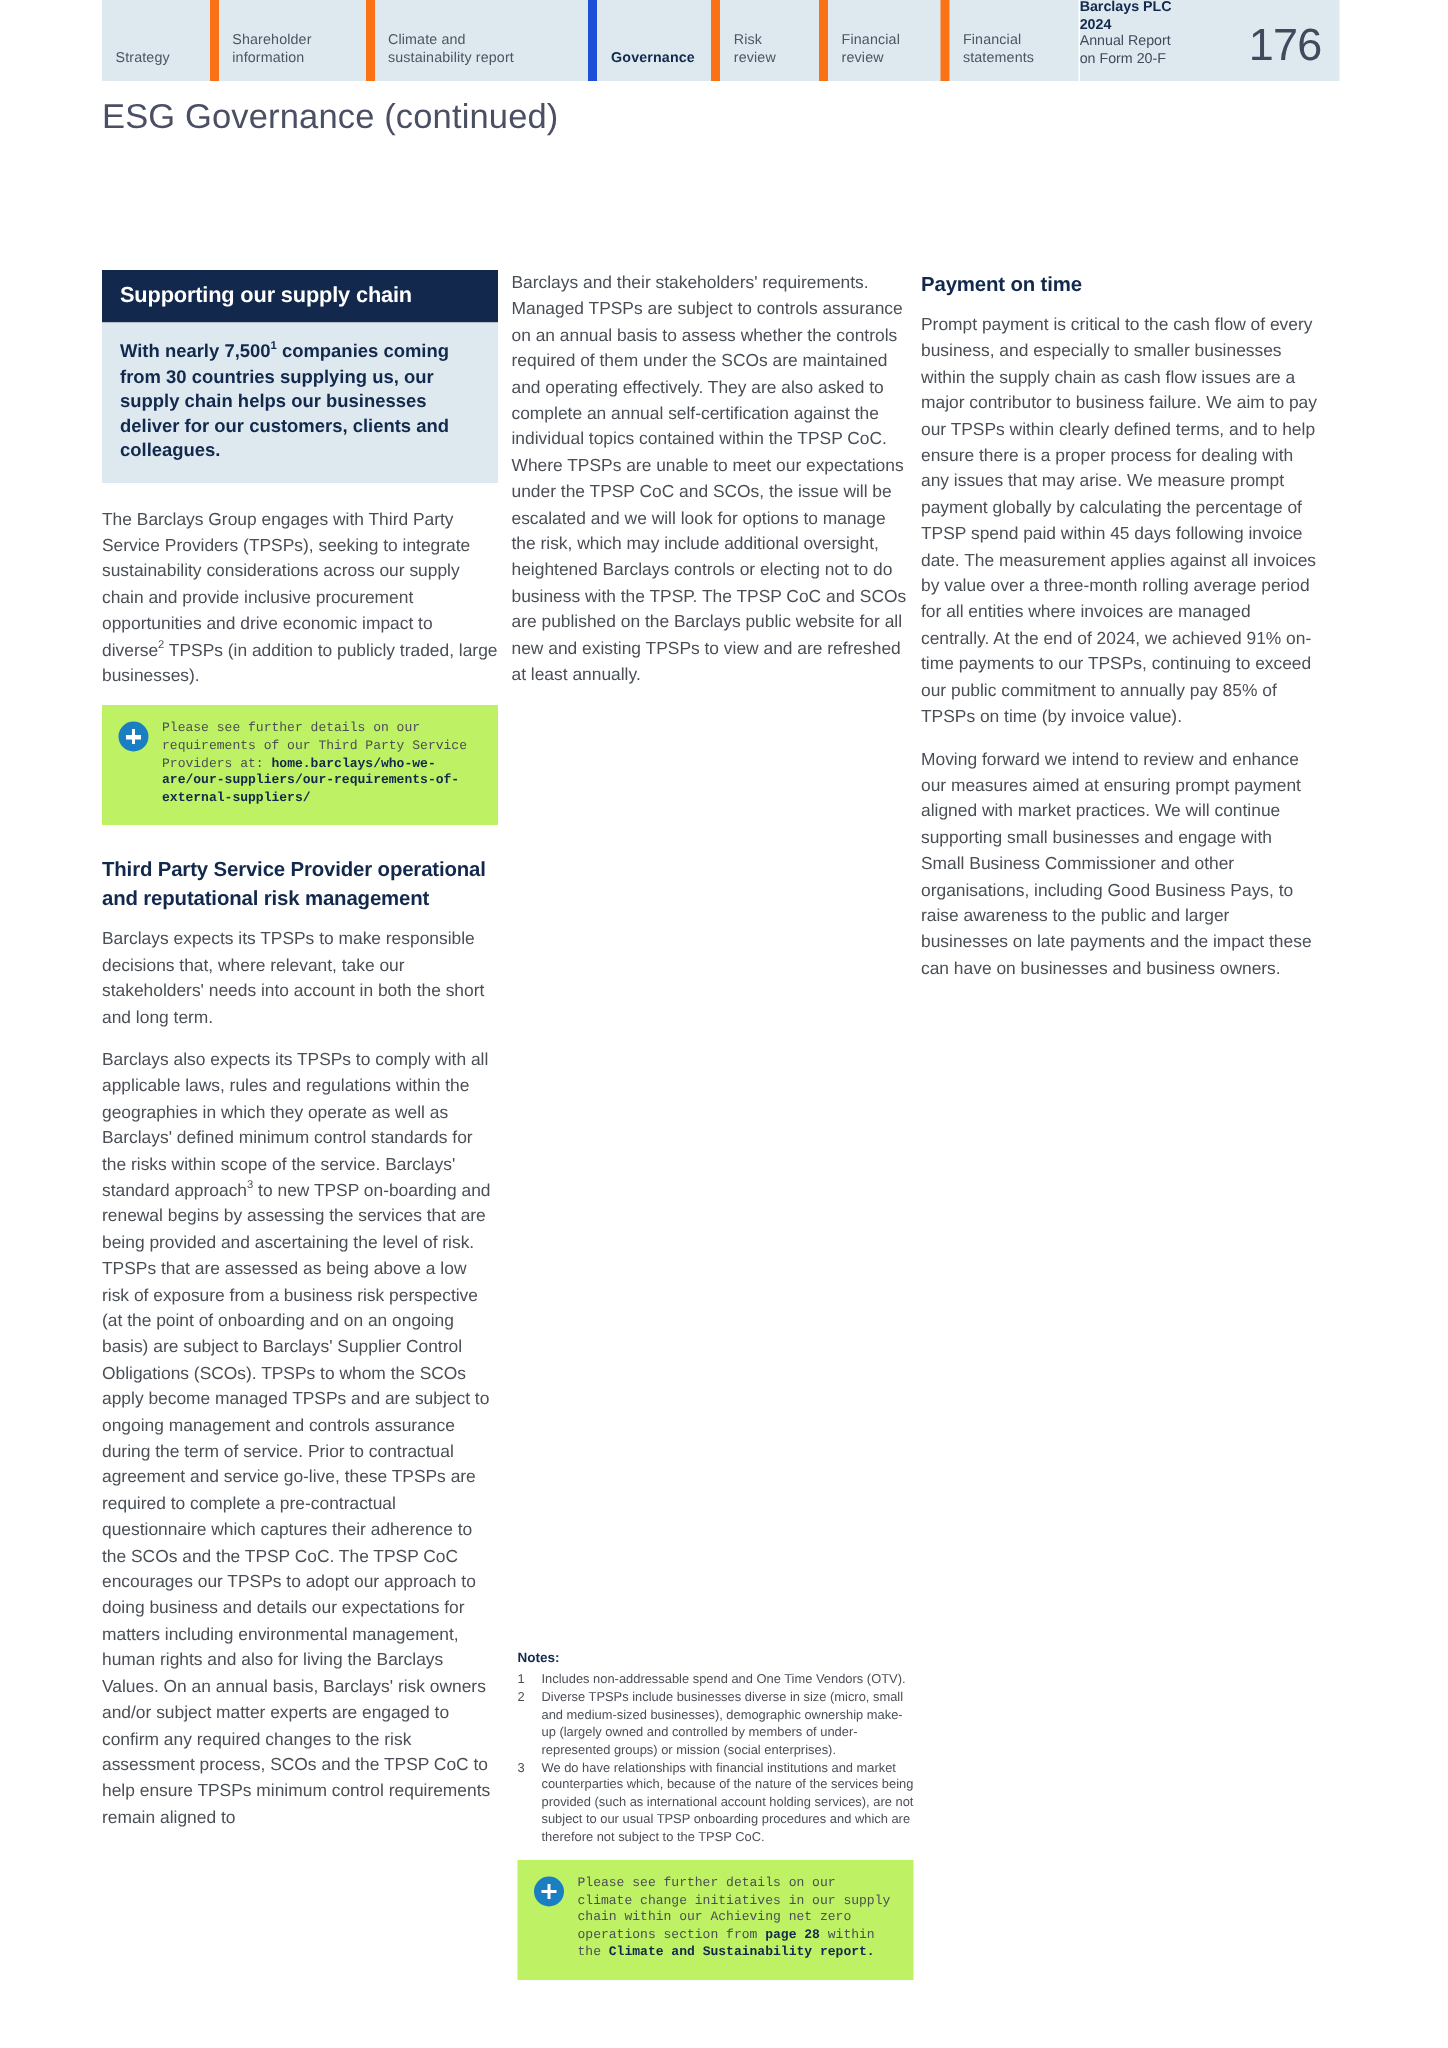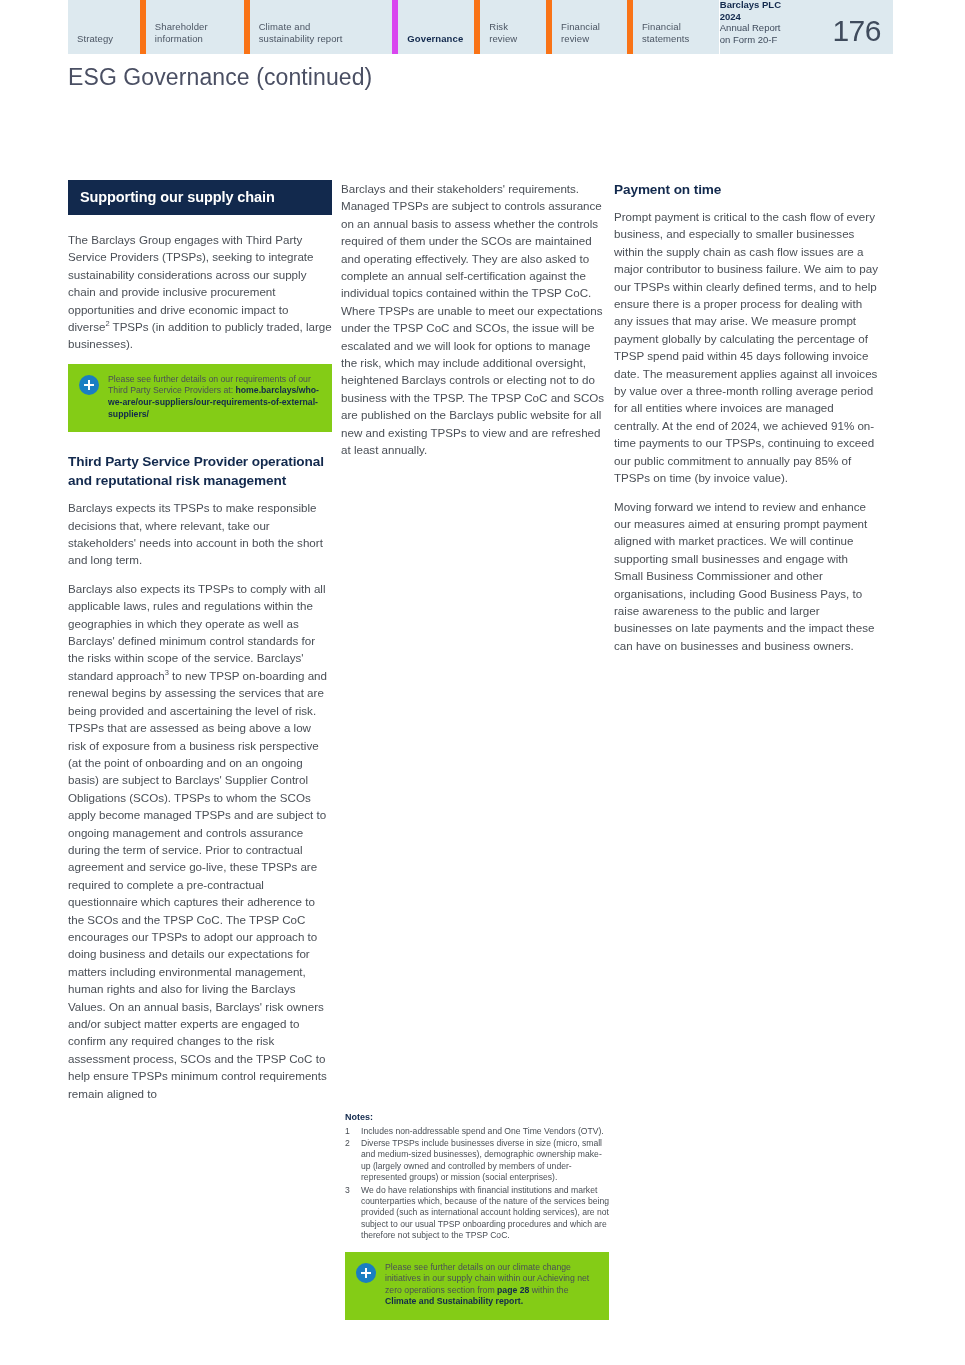--- a/index.html
+++ b/index.html
@@ -33,21 +33,21 @@
     padding: 0 0 10px 9px;
     border-left: 6px solid #f97316;
     font-size: 9.5px;
     line-height: 11.5px;
     color: #4b5563;
     letter-spacing: 0.1px;
     box-sizing: border-box;
   }
   .nav-tab:first-child { border-left: none; }
   .nav-tab.active {
-    border-left: 6px solid #d946ef;
+    border-left: 6px solid #1d4ed8;
     color: #12294d;
     font-weight: bold;
   }
   .nav-tab .nav-label { display: block; }
   .nav-spacer { flex: 1 1 auto; border-left: 1px solid #ffffff; }
 
   .report-block {
     display: flex;
     align-items: flex-end;
     padding: 0 12px 8px 0;
@@ -137,26 +137,27 @@
     background: #dde9ef;
     color: #12294d;
     font-size: 12.3px;
     line-height: 16.5px;
     font-weight: bold;
     padding: 11px 12px 13px 12px;
   }
 
   
   .callout {
-    background: #84cc16;
+    background: #bef264;
     display: flex;
     align-items: flex-start;
     gap: 9px;
     padding: 10px 12px 12px 11px;
     margin: 6px 0 14px 0;
+    font-family: Liberation Mono, monospace;
   }
   .plus-icon {
     flex: 0 0 auto;
     width: 20px;
     height: 20px;
     border-radius: 50%;
     background: #1a7ec2;
     position: relative;
     margin-top: 1px;
   }
@@ -264,20 +265,21 @@
 </div>
 
 <div class="page-title">ESG Governance (continued)</div>
 
 <div class="columns">
 
   <div class="col">
 
     <div class="highlight-box">
       <div class="highlight-header">Supporting our supply chain</div>
+      <div class="highlight-body"><span>With nearly 7,500</span><sup>1</sup><span> companies coming from 30 countries supplying us, our supply chain helps our businesses deliver for our customers, clients and colleagues.</span></div>
     </div>
 
     <p><span>The Barclays Group engages with Third Party Service Providers (TPSPs), seeking to integrate sustainability considerations across our supply chain and provide inclusive procurement opportunities and drive economic impact to diverse</span><sup>2</sup><span> TPSPs (in addition to publicly traded, large businesses).</span></p>
 
     <div class="callout">
       <div class="plus-icon"></div>
       <div class="callout-text"><span>Please see further details on our requirements of our Third Party Service Providers at: </span><span class="strong">home.barclays/who-we-are/our-suppliers/our-requirements-of-external-suppliers/</span></div>
     </div>
 
     <h3 class="section-heading">Third Party Service Provider operational and reputational risk management</h3>

